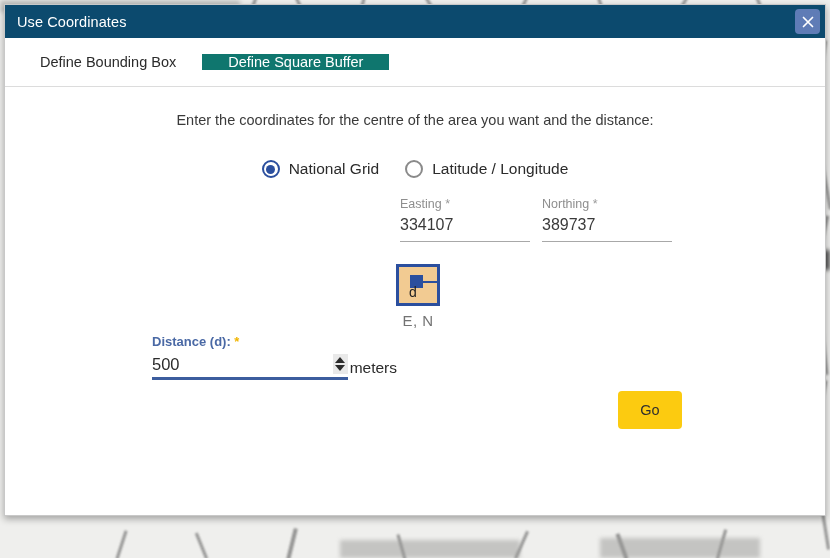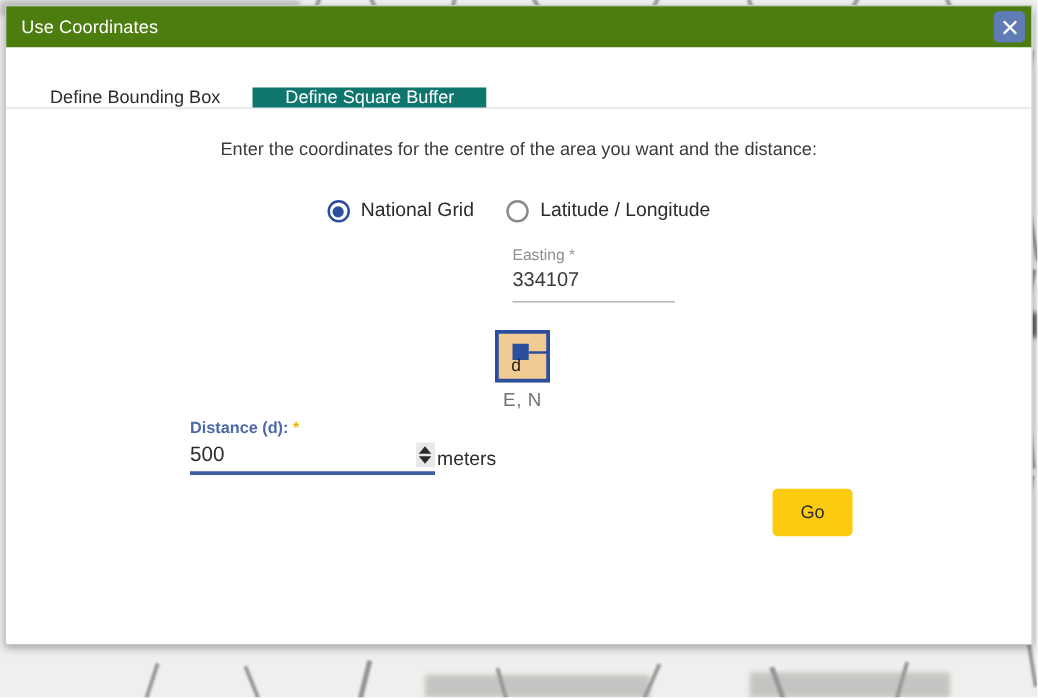--- a/index.html
+++ b/index.html
@@ -47,21 +47,21 @@
     box-sizing: border-box;
     box-shadow: 0 3px 7px rgba(0,0,0,.32);
     display: flex;
     flex-direction: column;
   }
 
   
   #titlebar {
     height: 33px;
     flex: 0 0 33px;
-    background: #4d7c0f;
+    background: #0c4a6e;
     display: flex;
     align-items: center;
     justify-content: space-between;
     padding: 0 5px 0 12px;
     box-sizing: border-box;
   }
   #titlebar-title {
     color: #ffffff;
     font-size: 14.5px;
     letter-spacing: .1px;
@@ -78,21 +78,21 @@
   }
   #close-button svg { display: block; }
 
   
   #tabstrip {
     height: 49px;
     flex: 0 0 49px;
     background: #ffffff;
     border-bottom: 1px solid #dcdcdc;
     display: flex;
-    align-items: flex-end;
+    align-items: center;
     padding-left: 9px;
     box-sizing: border-box;
   }
   .tab {
     display: flex;
     align-items: center;
     justify-content: center;
     padding: 0 26px;
     font-size: 14.5px;
     color: #2b2b2b;
@@ -164,21 +164,20 @@
   }
   .radio-option.selected .radio-dot { background: #2b4f9e; }
 
   
   #coord-fields {
     position: absolute;
     top: 110px;
     left: 395px;
     display: flex;
     gap: 12px;
-    margin-left: 10px;
   }
   .field {
     width: 130px;
     display: flex;
     flex-direction: column;
   }
   .field-label {
     font-size: 12.5px;
     color: #8e8e8e;
     margin-bottom: 5px;
@@ -384,20 +383,27 @@
     </div>
 
     <div id="coord-fields">
       <div class="field">
         <div class="field-label">
           <span>Easting</span>
           <span class="req-star-grey">*</span>
         </div>
         <div class="field-value">334107</div>
       </div>
+      <div class="field">
+        <div class="field-label">
+          <span>Northing</span>
+          <span class="req-star-grey">*</span>
+        </div>
+        <div class="field-value">389737</div>
+      </div>
     </div>
 
     <div id="diagram-block">
       <div id="buffer-diagram">
         <span id="diagram-center-square"></span>
         <span id="diagram-d-line"></span>
         <span id="diagram-d-label">d</span>
       </div>
       <div id="diagram-caption">E, N</div>
     </div>

